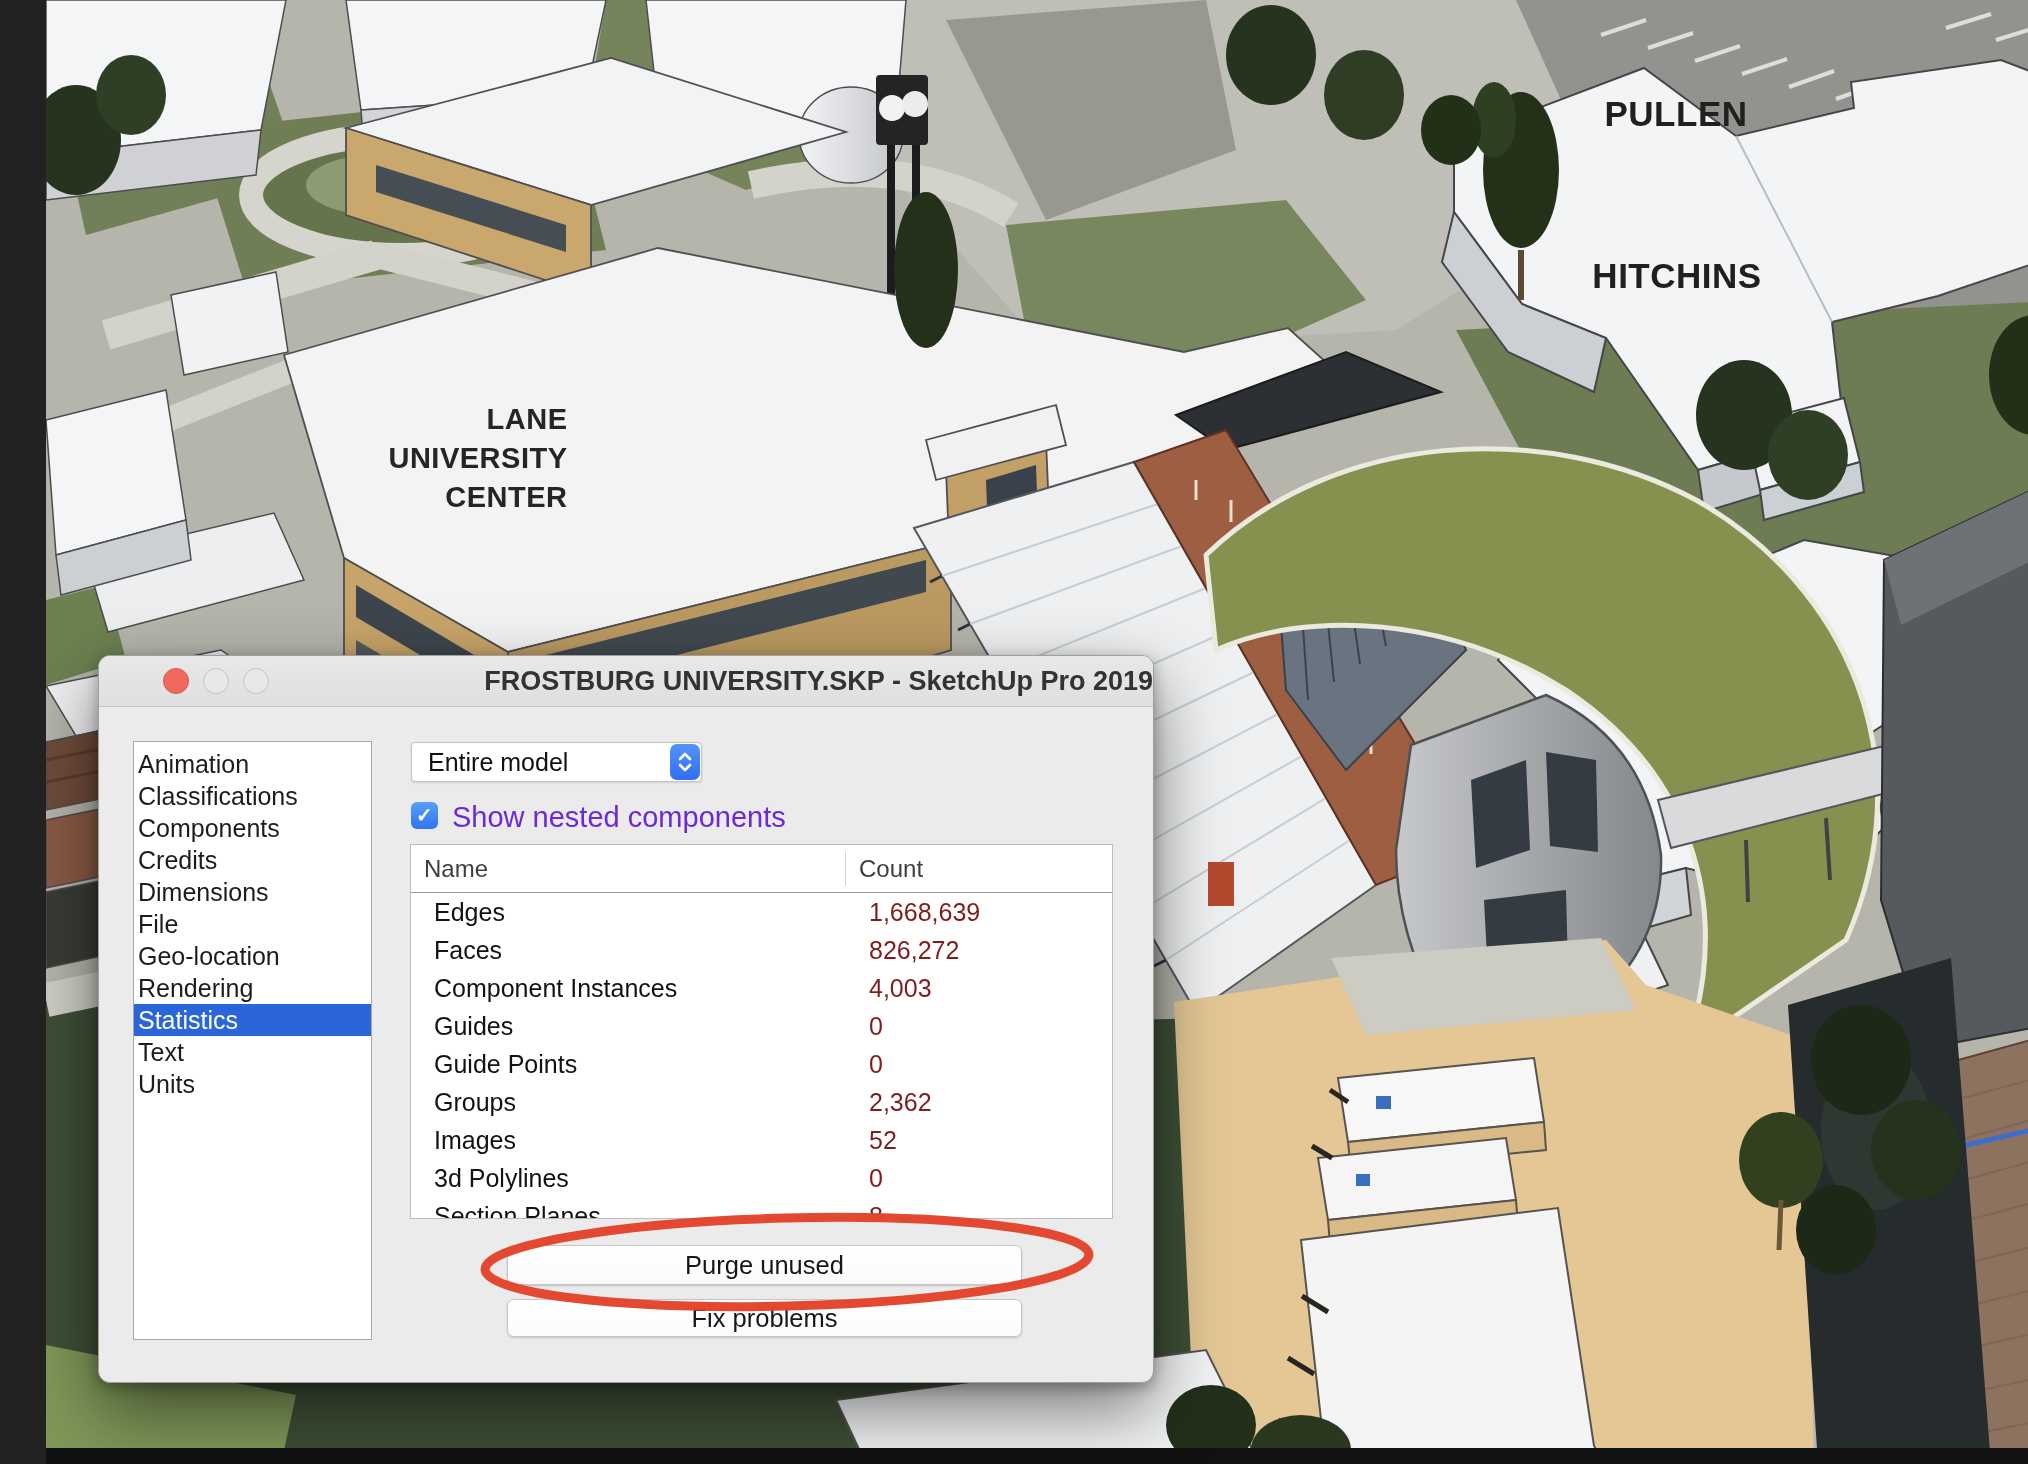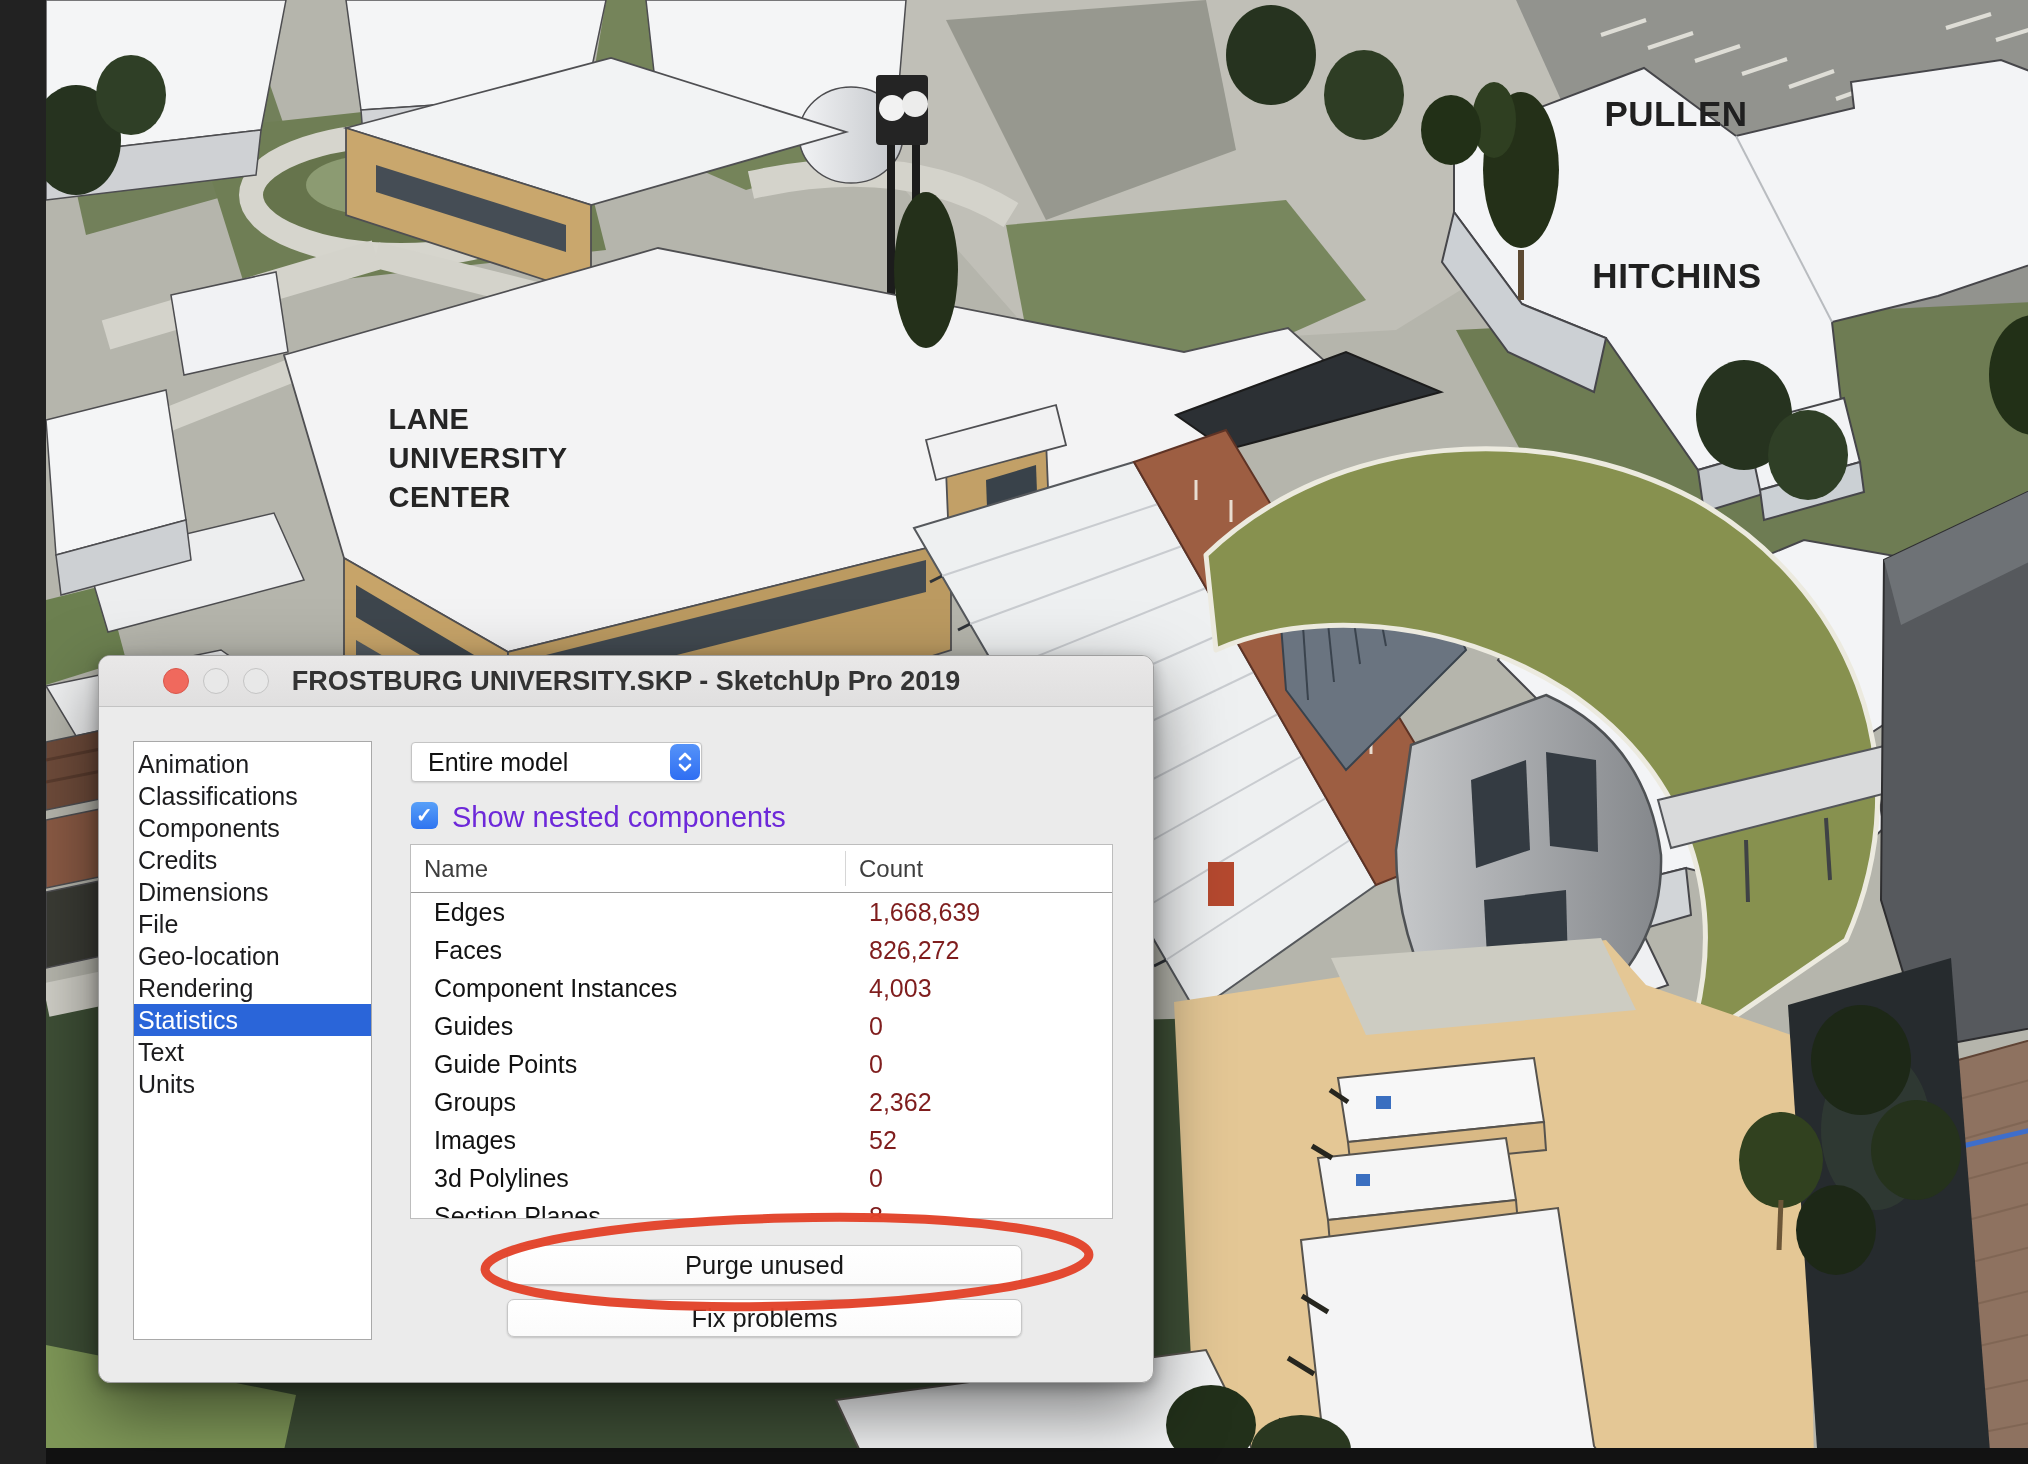--- a/index.html
+++ b/index.html
@@ -2,28 +2,28 @@
 <html><head>
 <meta charset="utf-8">
 <style>
   html,body{margin:0;padding:0;background:#222;}
   #stage{position:relative;width:2028px;height:1464px;overflow:hidden;
          font-family:"Liberation Sans",sans-serif;background:#b5b5ac;margin-left:46px;}
   #scene-svg{position:absolute;left:0;top:0;z-index:1;}
   .scene-label{position:absolute;transform:translate(-50%,-50%);z-index:2;
                font-weight:700;color:#202020;letter-spacing:.5px;white-space:nowrap;}
   #label-pullen,#label-hitchins{font-size:35px;}
-  #label-lane{font-size:29px;line-height:1.34;text-align:left;color:#252525;}
+  #label-lane{font-size:29px;line-height:1.34;text-align:right;color:#252525;}
   
   #dialog{position:absolute;left:52px;top:655px;width:1054px;height:726px;z-index:5;
           background:#ebebeb;border:1px solid #9f9f9f;border-radius:12px;
           box-shadow:0 28px 70px rgba(0,0,0,.5),0 4px 14px rgba(0,0,0,.3);overflow:hidden;}
   #titlebar{position:relative;height:50px;background:linear-gradient(#e9e8e8,#e0dfdf);
             border-bottom:1px solid #c3c3c3;}
-  #title{position:absolute;left:0;right:0;top:0;height:50px;line-height:50px;text-align:center;
+  #title{position:absolute;left:0;right:0;top:0;height:50px;line-height:50px;text-align:right;
          font-size:27px;font-weight:600;color:#333;}
   .traffic{position:absolute;top:12px;width:26px;height:26px;border-radius:50%;box-sizing:border-box;}
   #btn-close{left:64px;background:#f0695d;border:1px solid #d9564a;}
   #btn-min{left:104px;background:#e8e8e8;border:1.5px solid #c4c4c4;}
   #btn-zoom{left:144px;background:#e8e8e8;border:1.5px solid #c4c4c4;}
   #sidebar{position:absolute;left:34px;top:85px;width:239px;height:599px;background:#fff;
            border:1px solid #a9a9a9;box-sizing:border-box;padding-top:6px;overflow:hidden;}
   .side-item{height:32px;line-height:32px;padding-left:4px;font-size:25px;color:#1c1c1e;
              white-space:nowrap;cursor:default;}
   .side-item.selected{background:#2a65d9;color:#fff;}

